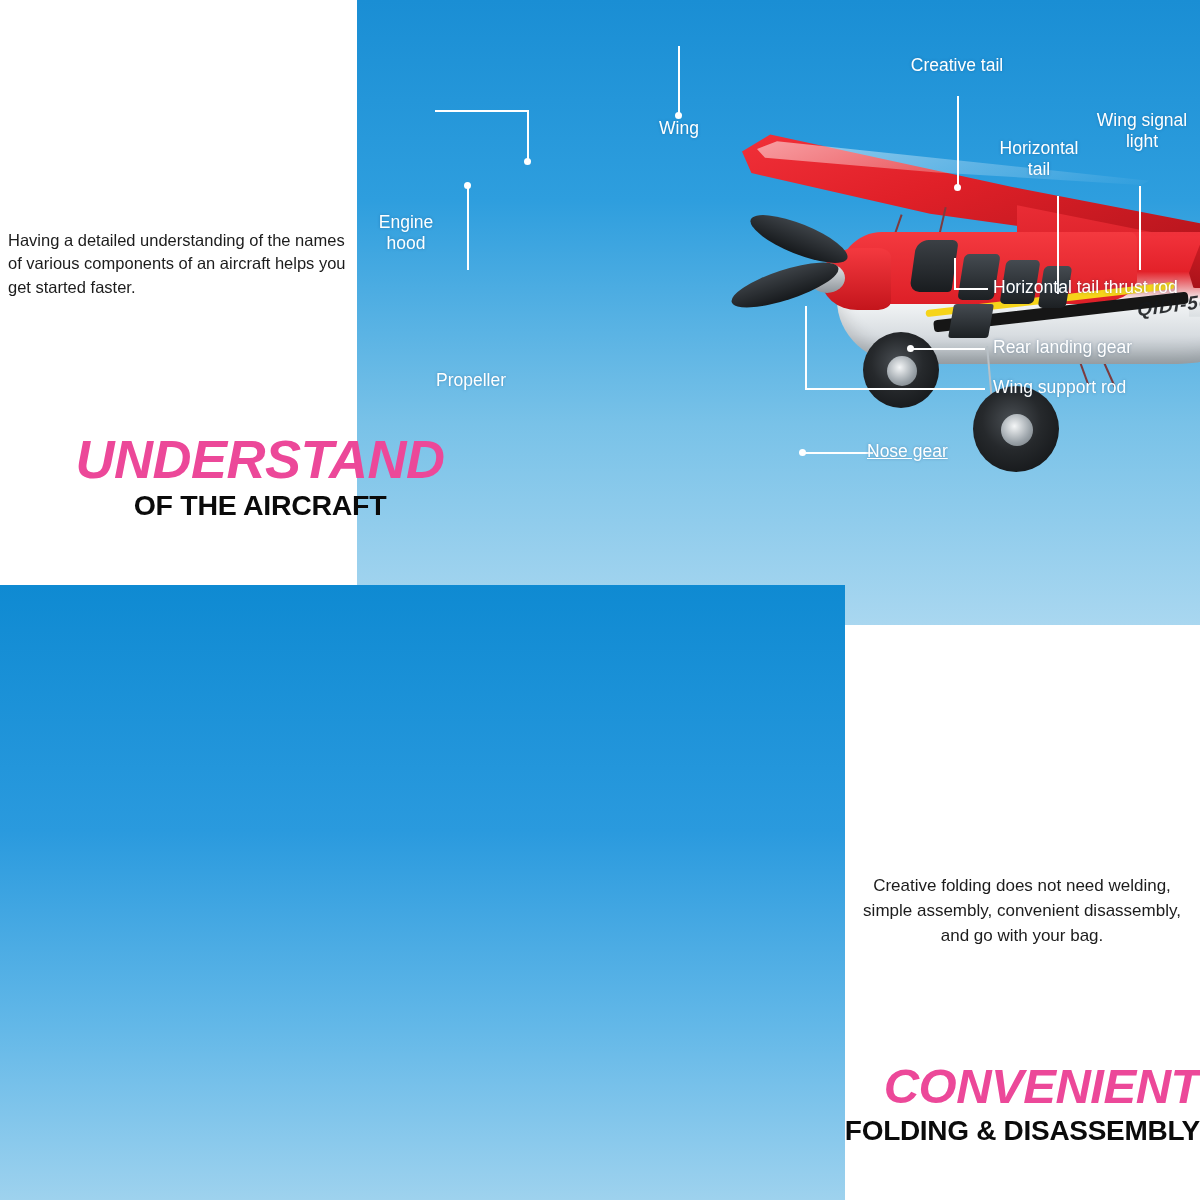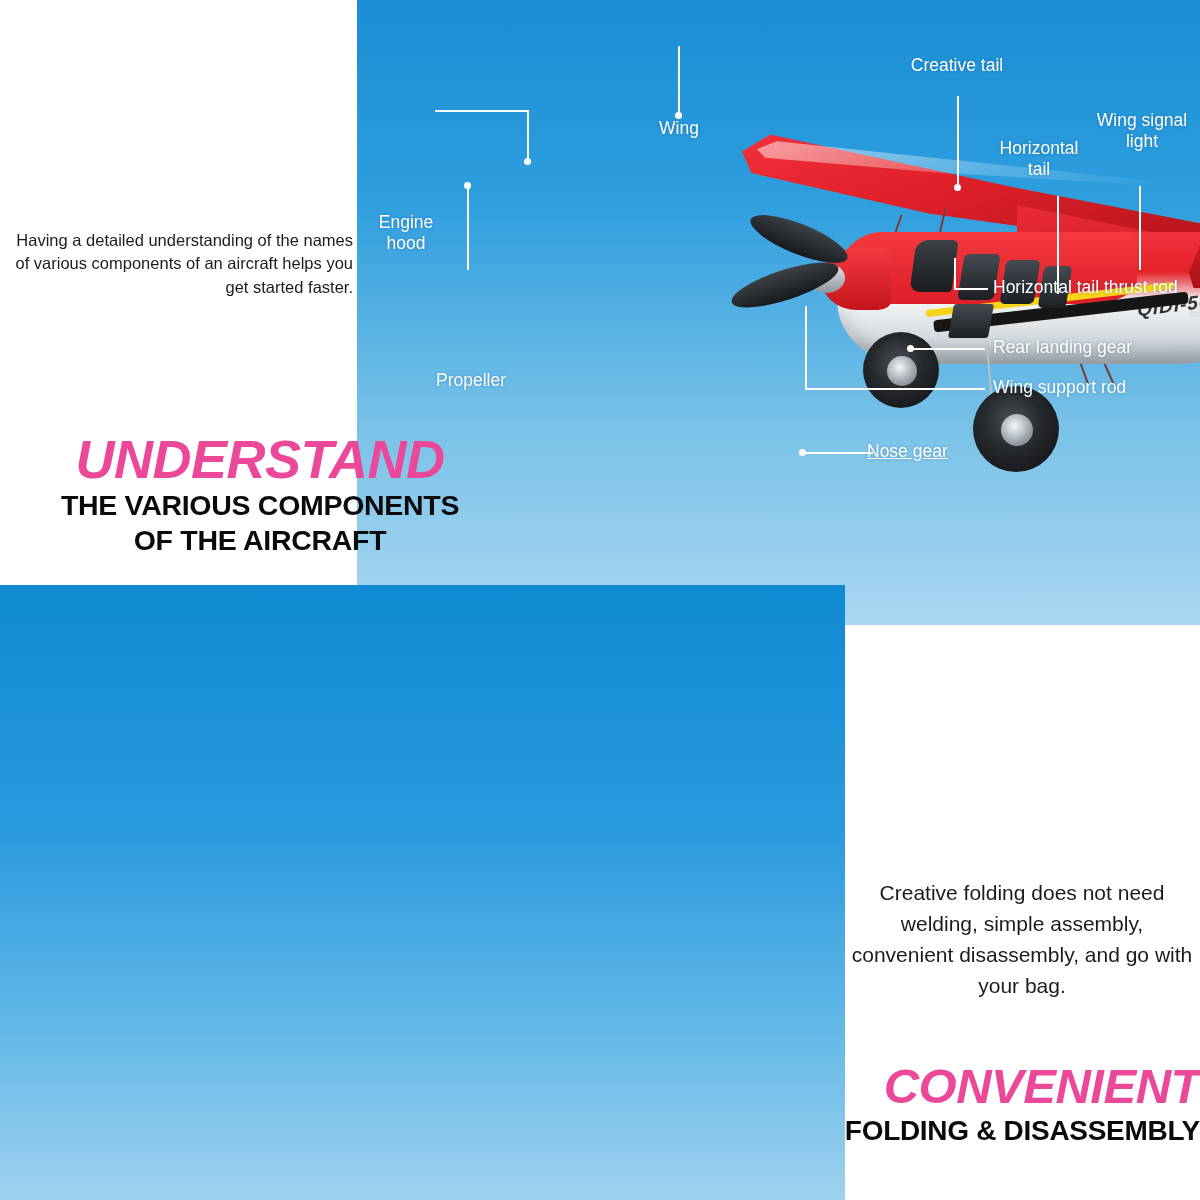--- a/index.html
+++ b/index.html
@@ -19,27 +19,27 @@
     background:linear-gradient(180deg,#1a8ed4 0%,#2e9ede 32%,#79c2e8 68%,#a9d7f0 100%);
   }
   #panel-bottom{
     left:0;top:585px;width:845px;height:615px;
     background:linear-gradient(180deg,#0f8ad2 0%,#2a9ade 40%,#63b8e8 72%,#9ed2ee 100%);
   }
 
   
   .intro-text{
     position:absolute;left:8px;top:212px;width:345px;
-    text-align:right;color:#1c1c1c;
+    text-align:left;color:#1c1c1c;
     font-size:16.5px;line-height:1.45;
   }
   .outro-text{
     position:absolute;left:848px;top:856px;width:348px;
     text-align:center;color:#1c1c1c;
-    font-size:21px;line-height:1.48;
+    font-size:17px;line-height:1.48;
   }
 
   
   .headline{position:absolute;z-index:40;}
   #headline-understand{left:0px;top:432px;width:520px;text-align:center;}
   #headline-convenient{left:672px;top:1062px;width:528px;text-align:right;}
   .hl-big{
     display:block;color:#ec4899;font-weight:bold;
     font-size:54px;letter-spacing:-0.5px;line-height:1.02;font-style:italic;
   }
@@ -258,21 +258,20 @@
     <div class="callout left" style="left:636px;top:277px;width:300px;">Horizontal tail thrust rod</div>
     <div class="callout left" style="left:636px;top:337px;width:260px;">Rear landing gear</div>
     <div class="callout left" style="left:636px;top:377px;width:260px;">Wing support rod</div>
     <div class="callout left" style="left:510px;top:441px;width:200px;text-decoration:underline;">Nose gear</div>
   </div>
 
   <p class="intro-text">Having a detailed understanding of the names of various components of an aircraft helps you get started faster.</p>
 
   <div class="headline" id="headline-understand">
     <span class="hl-big">UNDERSTAND</span>
-    <span class="hl-sub">THE VARIOUS COMPONENTS</span>
     <span class="hl-sub">OF THE AIRCRAFT</span>
   </div>
 
   <div class="panel" id="panel-bottom">
 
     
   </div>
 
   <p class="outro-text">Creative folding does not need welding, simple assembly, convenient disassembly, and go with your bag.</p>
 

